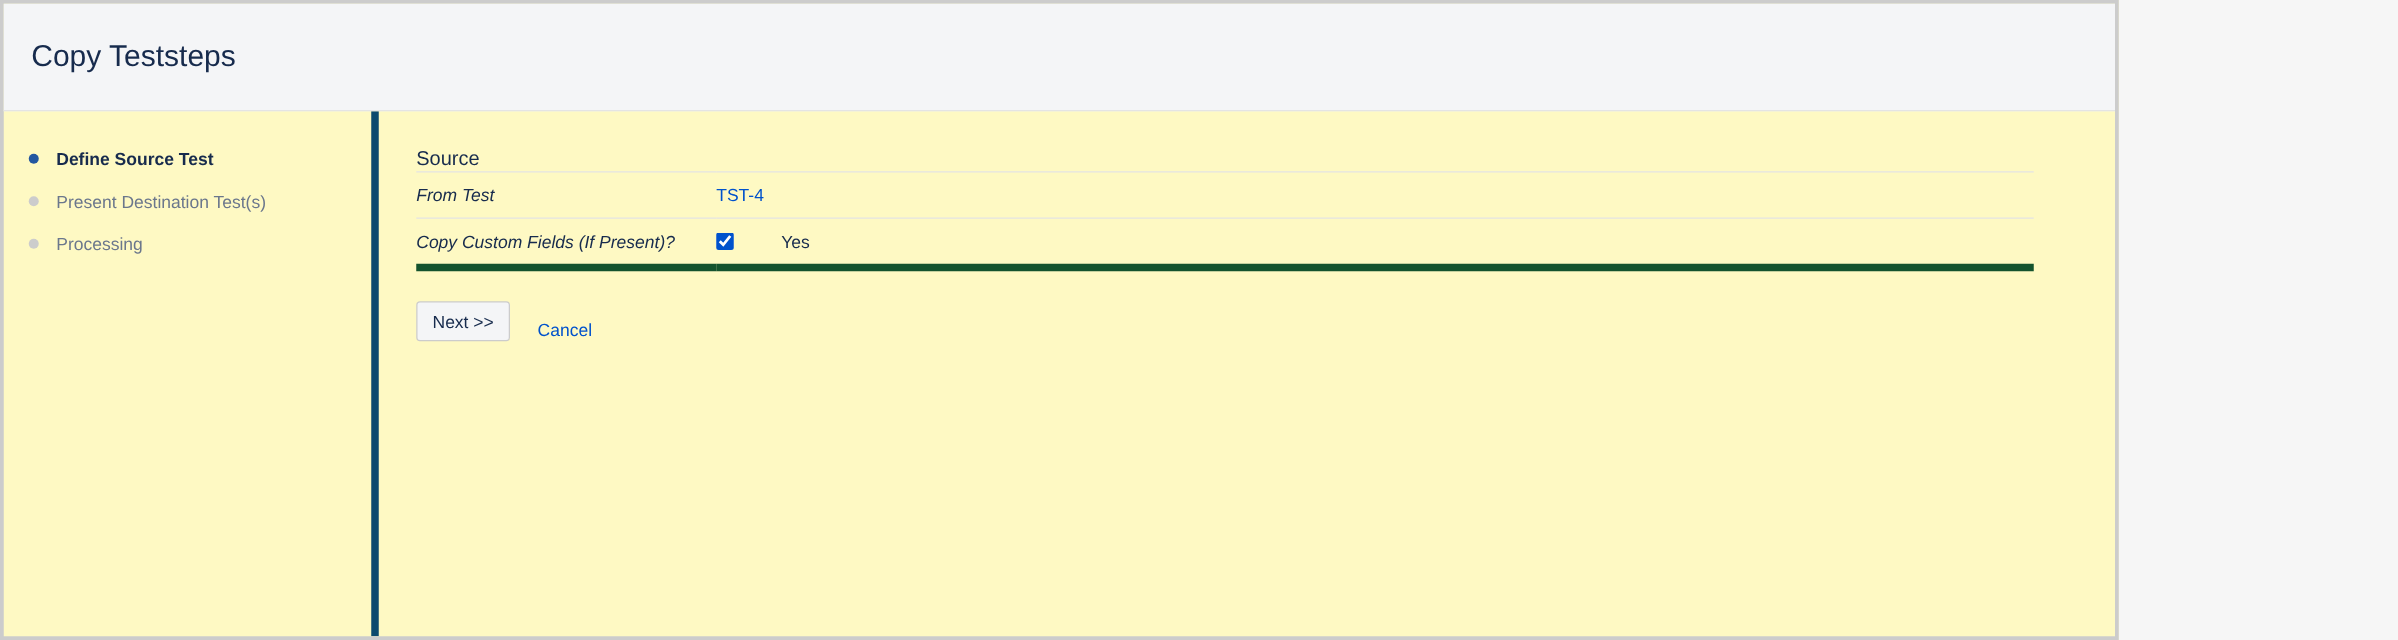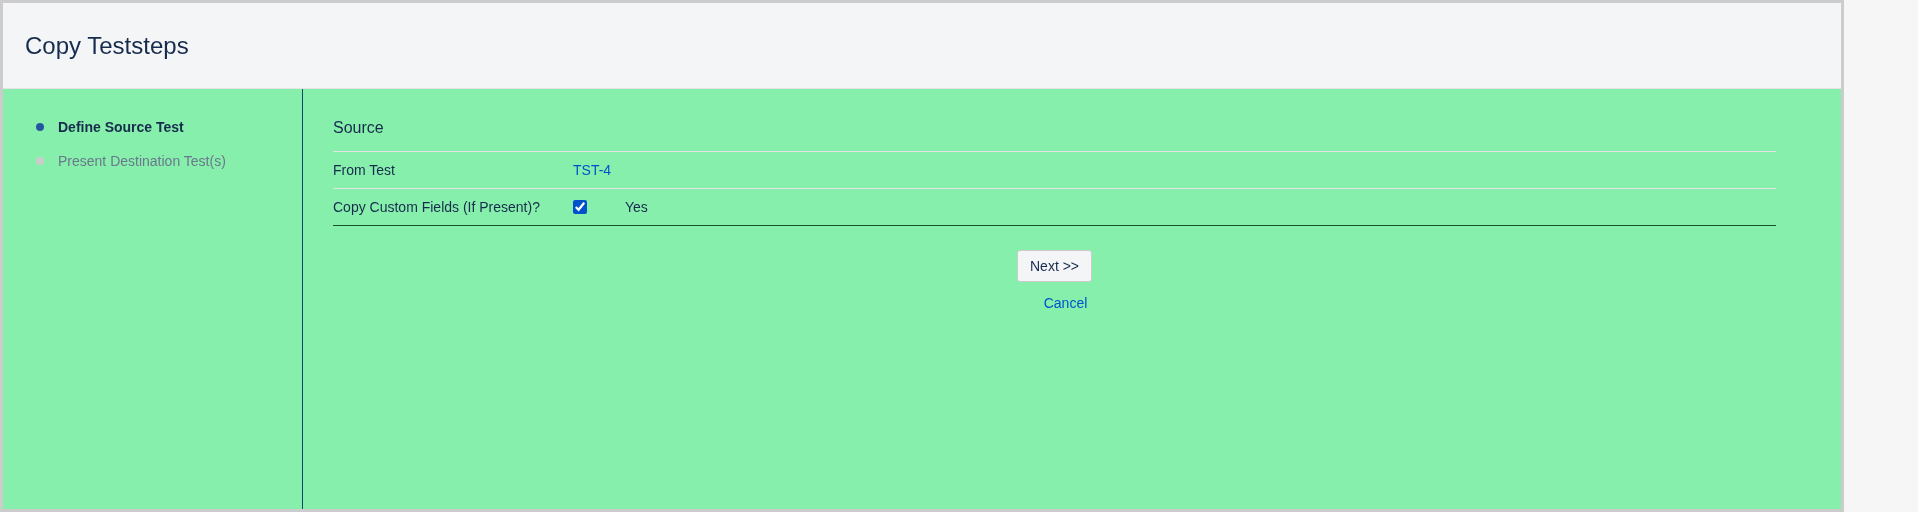--- a/index.html
+++ b/index.html
@@ -4,23 +4,23 @@
 <style>
   * { box-sizing: border-box; margin: 0; padding: 0; }
   html, body { width: 100%; height: 100%; }
   body {
     font-family: -apple-system, BlinkMacSystemFont, "Segoe UI", Arial, Helvetica, sans-serif;
     font-size: 14px;
     color: #172b4d;
     background: #f6f6f6;
   }
   .outer {
-    width: 1844px;
+    width: 1695px;
     height: 512px;
-    background: #86efac;
+    background: #fef9c3;
     border: 3px solid #cccccc;
     display: flex;
     flex-direction: column;
   }
   .header {
     height: 86px;
     background: #f4f5f7;
     border-bottom: 1px solid #e4e4e4;
     display: flex;
     align-items: center;
@@ -31,22 +31,22 @@
     font-weight: 500;
     color: #172b4d;
   }
   .body {
     flex: 1;
     display: flex;
     overflow: hidden;
   }
   .sidebar {
     width: 300px;
-    border-right: 1px solid #0c4a6e;
-    padding: 30px 33px;
+    border-right: 6px solid #0c4a6e;
+    padding: 30px 20px;
     text-align: center;
   }
   .step {
     display: flex;
     align-items: center;
     margin-bottom: 18px;
     font-size: 14px;
     cursor: default;
   }
   .step-dot {
@@ -61,35 +61,35 @@
   .step.active .step-label { font-weight: 700; color: #172b4d; }
   .step-label { color: #6b778c; }
   .main {
     flex: 1;
     padding: 30px 65px 30px 30px;
   }
   .section-title {
     font-size: 16px;
     font-weight: 400;
     color: #172b4d;
-    margin-bottom: 14px;
+    margin-bottom: 0;
   }
   .form-table { width: 100%; border-collapse: collapse; }
   .form-table tr { border-top: 1px solid #e4e4e4; }
-  .form-table tr:last-child { border-bottom: 1px solid #14532d; }
+  .form-table tr:last-child { border-bottom: 6px solid #14532d; }
   .form-table td { padding: 10px 0; vertical-align: top; }
-  .form-table td.label-cell { width: 240px; color: #172b4d; }
+  .form-table td.label-cell { width: 240px; color: #172b4d; font-style: italic; }
   .link { color: #0052cc; text-decoration: none; cursor: pointer; margin-top: 23px; }
   .cb-wrap { display: flex; align-items: center; }
   .cb-wrap input[type="checkbox"] { width: 14px; height: 14px; margin-right: 6px; }
   .cb-wrap input[type="checkbox"]:disabled { accent-color: #bbb; }
   .cb-wrap input[type="checkbox"]:checked { accent-color: #0052cc; }
   .cb-wrap .cb-label { color: #6b778c; font-size: 14px; }
   .cb-wrap .cb-label.dark { color: #172b4d; margin-left: 32px; }
-  .actions { margin-top: 24px; display: flex; align-items: center; flex-direction: column; }
+  .actions { margin-top: 24px; display: flex; align-items: center; }
   .btn {
     background: #f4f5f7;
     border: 1px solid #cccccc;
     border-radius: 3px;
     padding: 7px 12px;
     font-size: 14px;
     color: #172b4d;
     cursor: pointer;
   }
   .cancel-link { margin-left: 22px; color: #0052cc; cursor: pointer; font-size: 14px; margin-top: 13px; }
@@ -103,20 +103,24 @@
   </div>
   <div class="body">
     <div class="sidebar">
       <div class="step active">
         <span class="step-dot"></span>
         <span class="step-label">Define Source Test</span>
       </div>
       <div class="step">
         <span class="step-dot"></span>
         <span class="step-label">Present Destination Test(s)</span>
+      </div>
+      <div class="step">
+        <span class="step-dot"></span>
+        <span class="step-label">Processing</span>
       </div>
     </div>
     <div class="main">
       <div class="section-title">Source</div>
       <table class="form-table">
         <tbody>
             <tr>
           <td class="label-cell">From Test</td>
           <td>
             <a class="link">TST-4</a>

